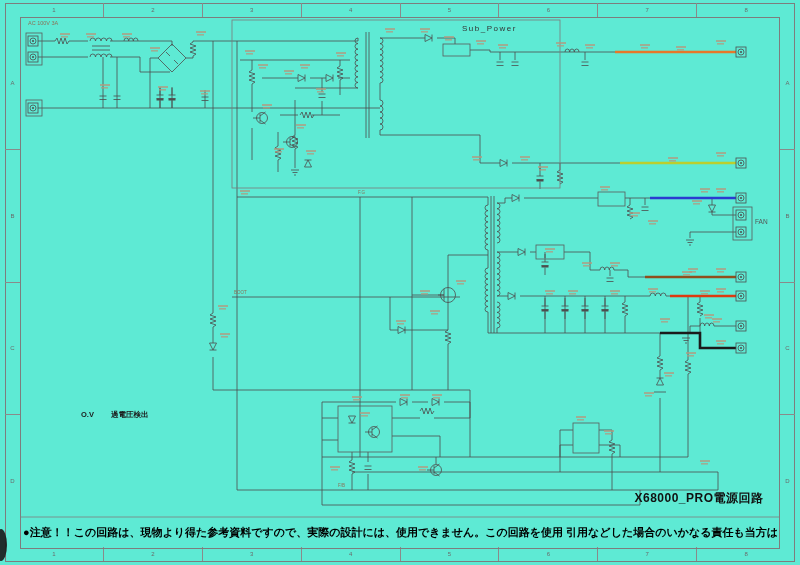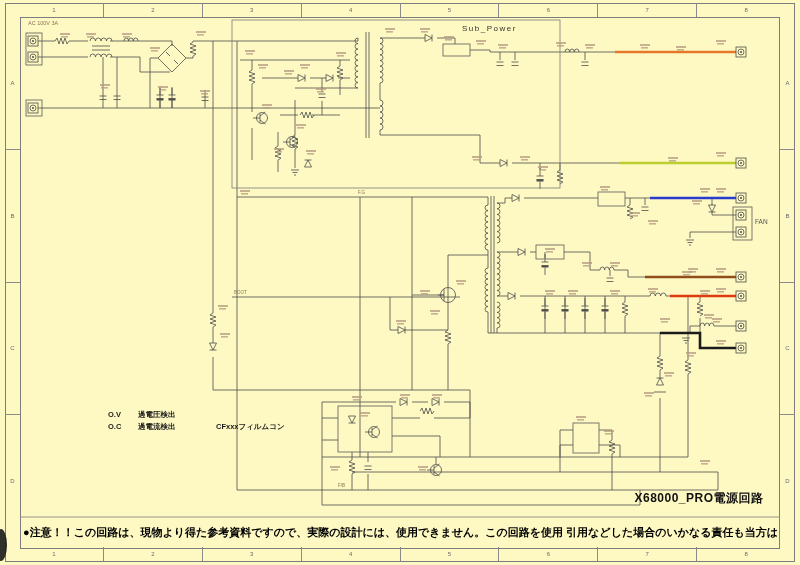--- a/index.html
+++ b/index.html
@@ -1,32 +1,32 @@
 <!DOCTYPE html>
 <html><head>
 <meta charset="utf-8">
 <style>
   html,body{margin:0;padding:0;background:#fff;}
-  .stage{position:relative;width:800px;height:565px;background:#fef9c3;overflow:hidden;
+  .stage{position:relative;width:800px;height:565px;background:#5eead4;overflow:hidden;
          font-family:"Liberation Sans",sans-serif;}
   .outer{position:absolute;left:5px;top:3px;width:788px;height:557px;border:1px solid #7d7d7d;}
   .inner{position:absolute;left:20px;top:17px;width:758px;height:530px;border:1px solid #7d7d7d;}
   .band{position:absolute;display:flex;}
   .band-top{left:5px;top:3px;width:790px;height:14px;}
   .band-bottom{left:5px;top:547px;width:790px;height:14px;}
   .band-left{left:5px;top:17px;width:15px;height:530px;flex-direction:column;}
   .band-right{left:780px;top:17px;width:15px;height:530px;flex-direction:column;}
   .band .cell{flex:1;display:flex;align-items:center;justify-content:center;
         font-size:6px;color:#6a6a6a;}
   .band-top .cell,.band-bottom .cell{border-left:1px solid #8a8a8a;}
   .band-top .cell:first-child,.band-bottom .cell:first-child{border-left:none;}
   .band-left .cell,.band-right .cell{border-top:1px solid #8a8a8a;}
   .band-left .cell:first-child,.band-right .cell:first-child{border-top:none;}
   svg.schem{position:absolute;left:0;top:0;}
-  .legend{position:absolute;left:108px;top:409px;font-size:7.5px;font-weight:bold;
+  .legend{position:absolute;left:81px;top:409px;font-size:7.5px;font-weight:bold;
           color:#1b1b1b;line-height:12px;white-space:nowrap;}
   .legend .la{display:inline-block;width:30px;}
   .legend .lb{display:inline-block;width:78px;}
   .title{position:absolute;left:634px;top:490px;width:130px;text-align:center;
          font-size:12px;font-weight:bold;color:#111;letter-spacing:.5px;white-space:nowrap;}
   .warning{position:absolute;left:23px;top:518px;width:755px;height:28px;line-height:28px;
            font-size:11px;font-weight:bold;color:#000;white-space:nowrap;overflow:hidden;}
 </style>
 </head>
 <body>
@@ -599,18 +599,17 @@
       <text x="462" y="31" font-size="8" letter-spacing="1.5" fill="#333">Sub_Power</text>
       <text x="755" y="224" font-size="6.5" fill="#555">FAN</text>
       <text x="358" y="194" font-size="4.5" fill="#8a7258">F.G</text>
       <text x="234" y="294" font-size="4.5" fill="#8a7258">BOOT</text>
       <text x="338" y="487" font-size="4.5" fill="#8a7258">F/B</text>
     </g>
   </svg>
 
   <div class="legend">
     <div><span class="la">O.V</span><span class="lb">過電圧検出</span><span class="lc"></span></div>
-    <div><span class="la">O.C</span><span class="lb">過電流検出</span><span class="lc">CFxxxフィルムコン</span></div>
   </div>
 
   <div class="title">X68000_PRO電源回路</div>
   <div class="warning">●注意！！この回路は、現物より得た参考資料ですので、実際の設計には、使用できません。この回路を使用 引用などした場合のいかなる責任も当方は、負えません。</div>
 </div>
 
 </body></html>

